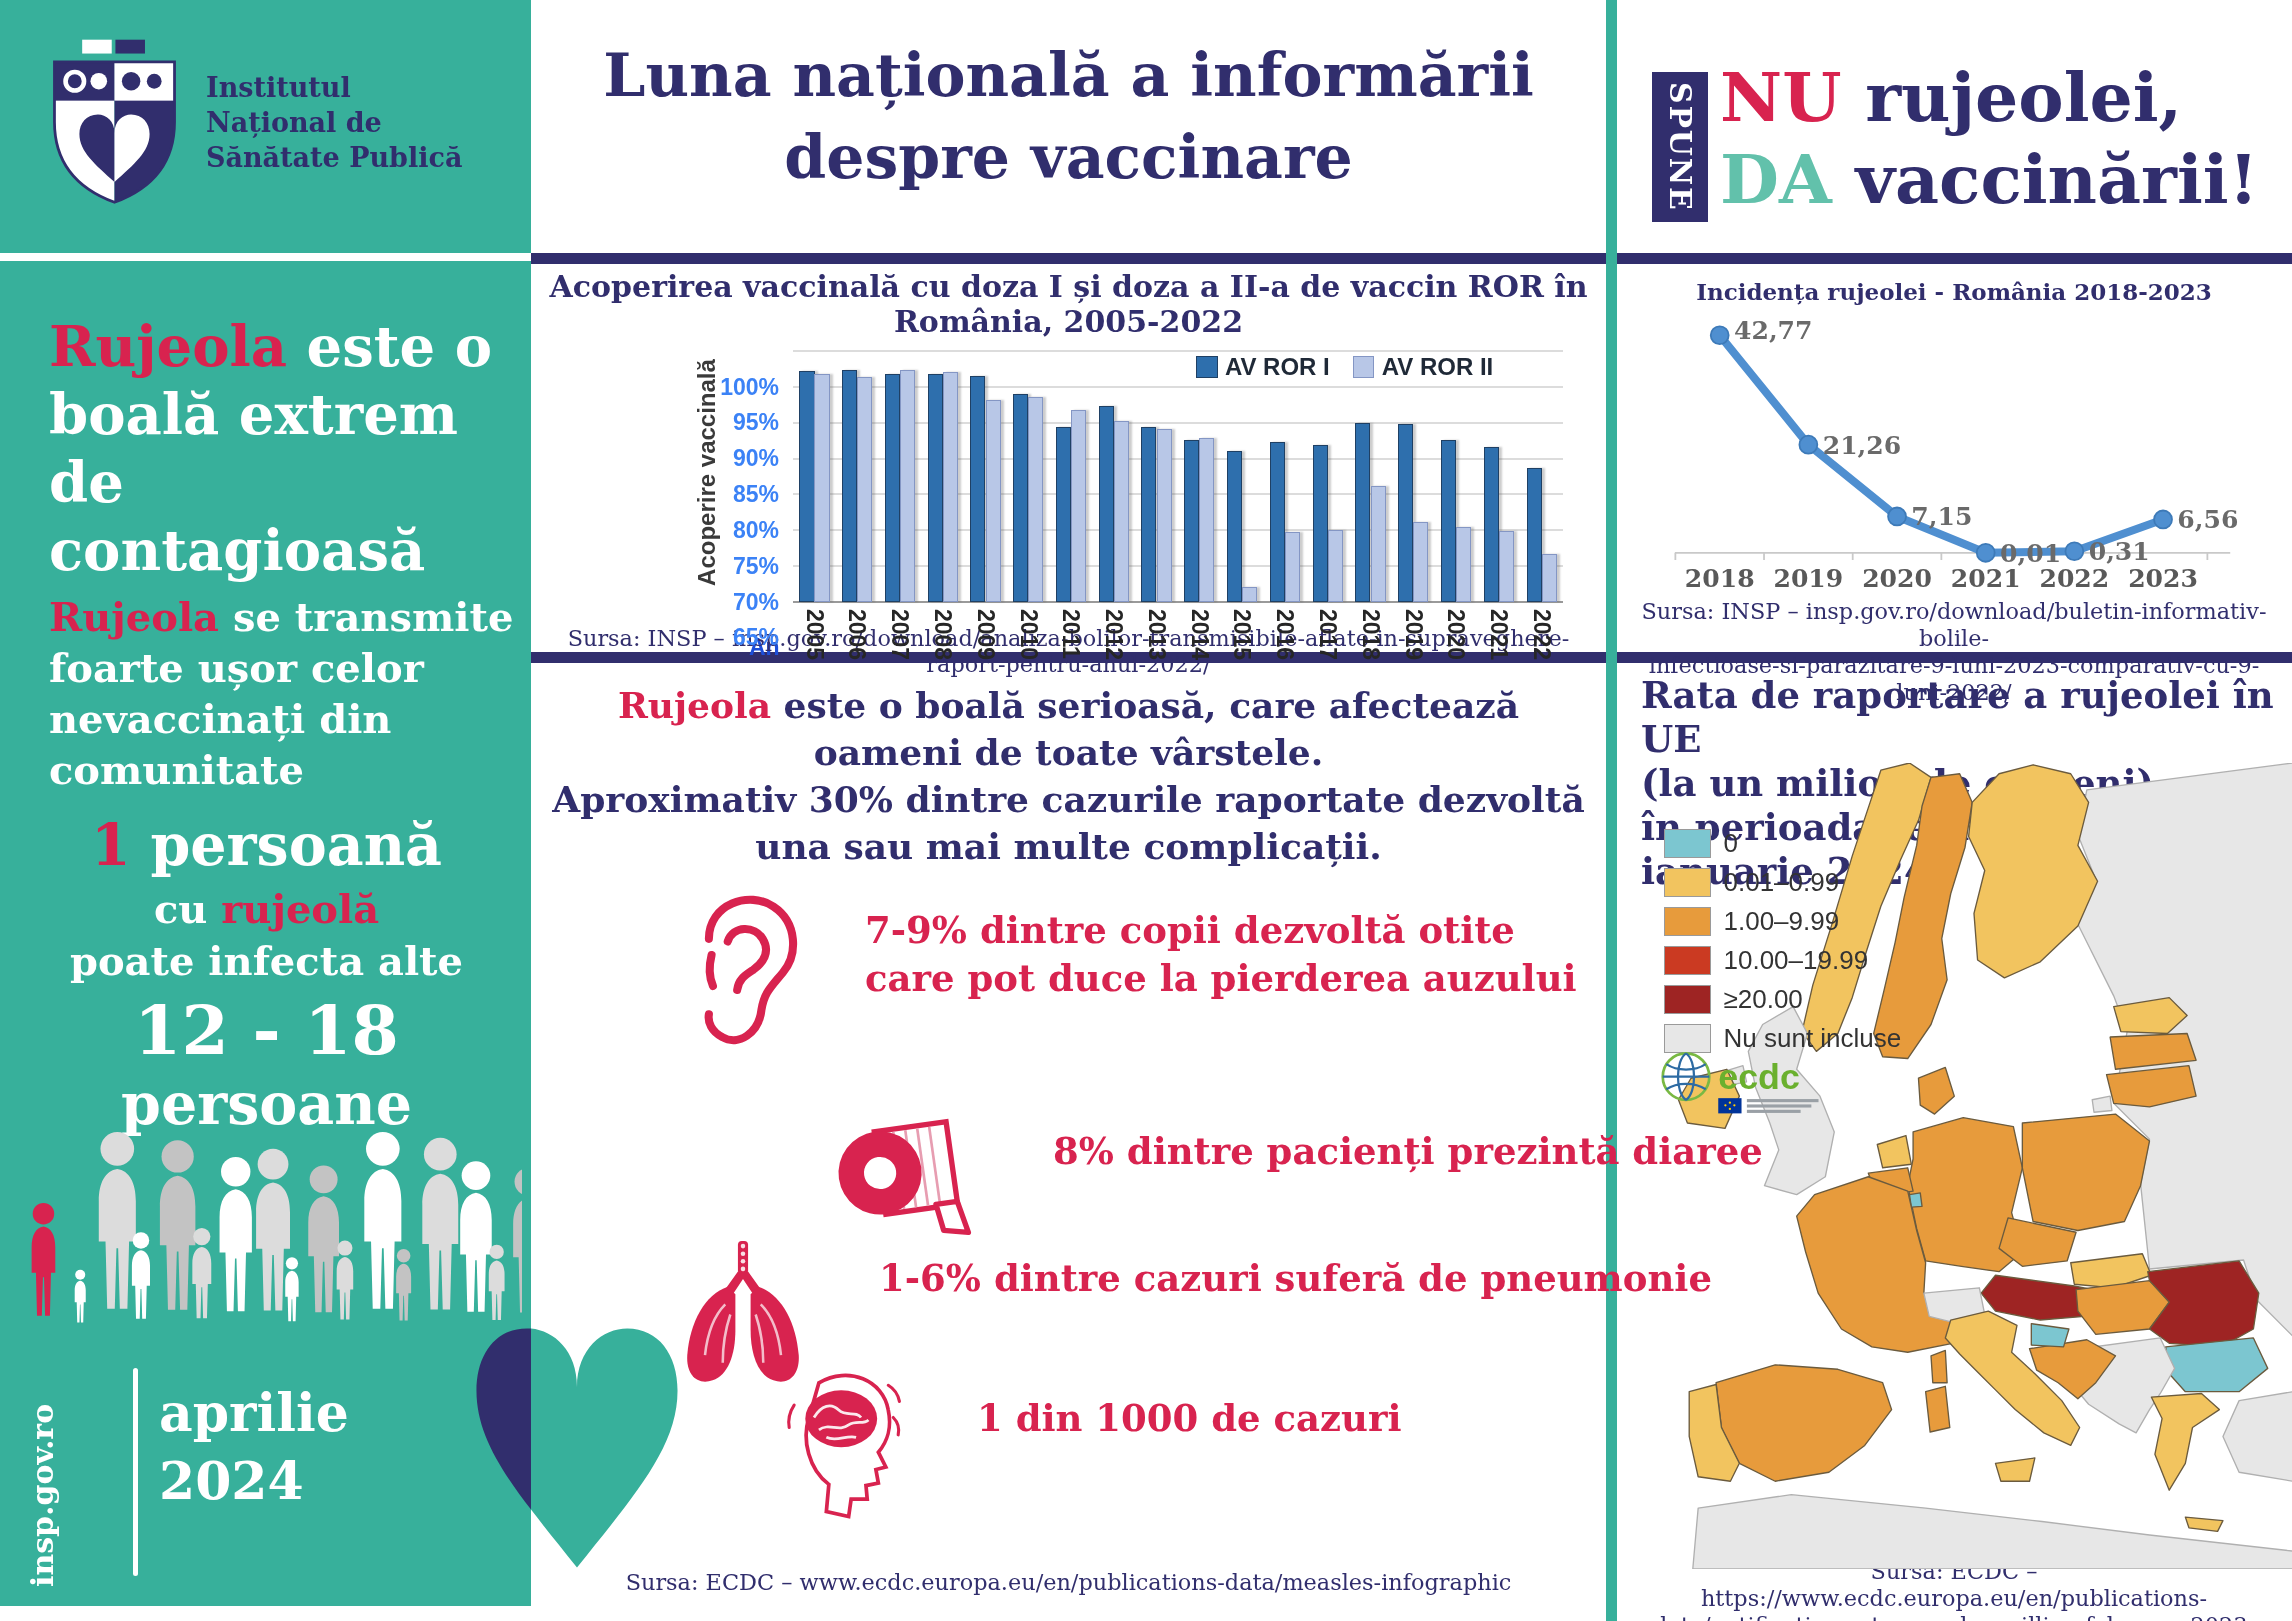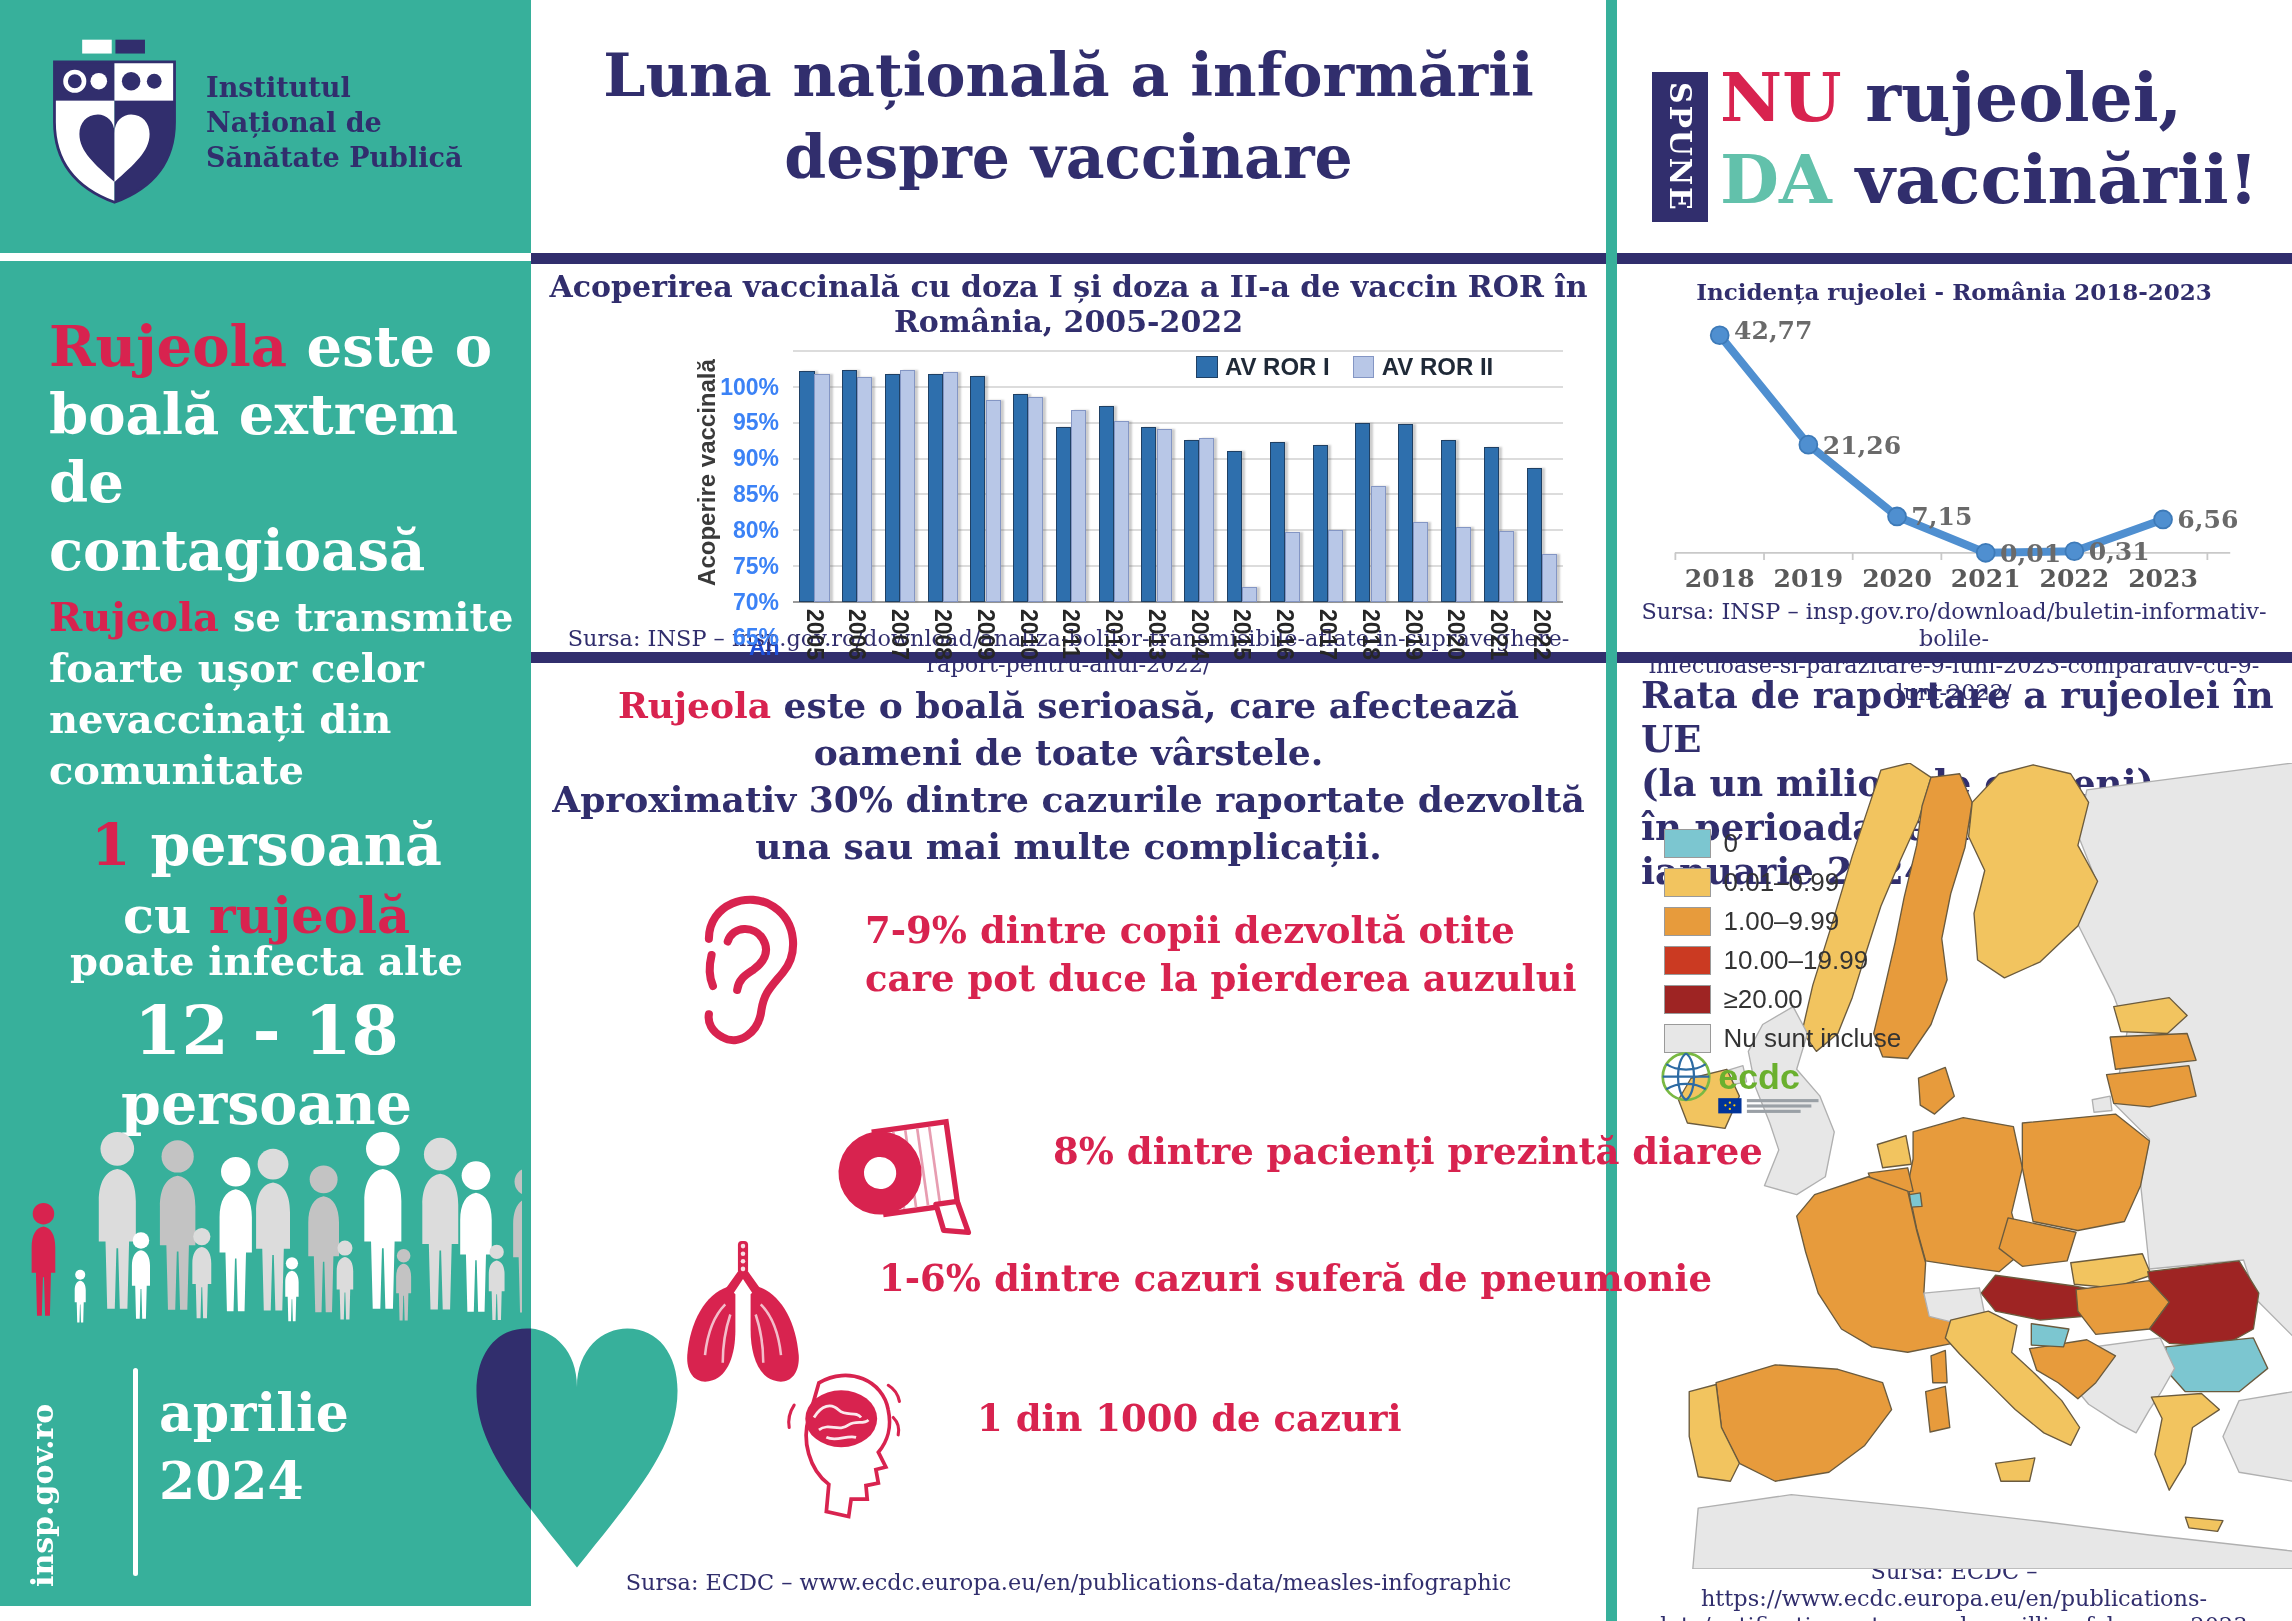--- a/index.html
+++ b/index.html
@@ -8,21 +8,21 @@
   .abs{position:absolute;}
   
   #left-col{left:0;top:0;width:531px;height:1606px;background:#37b09b;}
   .white-divider{left:0;top:253px;width:531px;height:8px;background:#ffffff;}
   .org-name{left:206px;top:70px;width:296px;color:#312e6d;font-weight:bold;font-size:27px;line-height:35px;}
   .left-h1{left:49px;top:312px;width:466px;color:#ffffff;font-weight:bold;font-size:56px;line-height:68px;}
   .left-h2{left:49px;top:591px;width:466px;color:#ffffff;font-weight:bold;font-size:40px;line-height:51px;}
   .red{color:#d8234f;}
   .stat{left:18px;width:497px;text-align:center;color:#ffffff;font-weight:bold;}
   #stat1{top:811px;font-size:57px;}
-  #stat2{top:885px;font-size:51px;}
+  #stat2{top:885px;font-size:40px;}
   #stat3{top:937px;font-size:40px;}
   #stat4{top:990px;font-size:68px;}
   #stat5{top:1070px;font-size:57px;}
   #figures-svg{left:19.7px;top:1115px;}
   #site-vert{left:25px;top:1587px;width:260px;height:38px;transform:rotate(-90deg);transform-origin:0 0;
              color:#ffffff;font-weight:bold;font-size:30px;}
   .vline{left:133px;top:1368px;width:5.4px;height:208px;background:#ffffff;border-radius:2.7px;}
   #month-block{left:159px;top:1379px;color:#ffffff;font-weight:bold;font-size:52px;line-height:68px;}
   
   .navy{background:#312e6d;}

